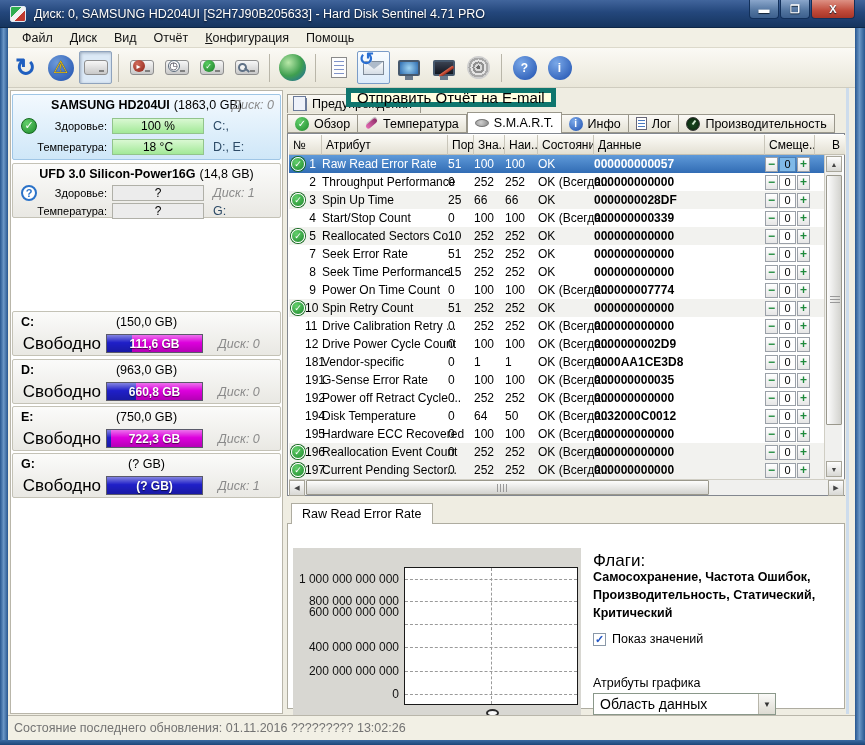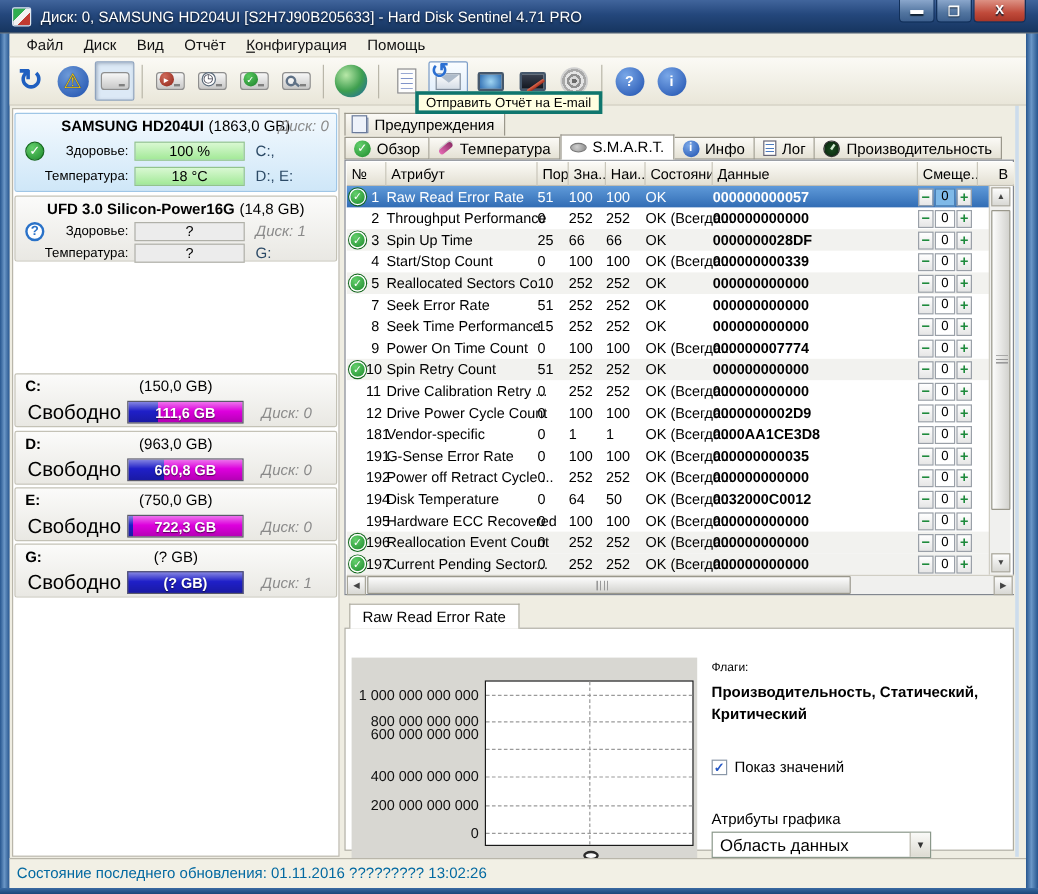--- a/index.html
+++ b/index.html
@@ -44,21 +44,21 @@
   .g-doc{width:16px;height:21px;background:#fdfdfd;border:1px solid #8a8a8a;position:relative}
   .g-doc::after{content:"";position:absolute;left:2px;top:3px;right:2px;bottom:3px;background:repeating-linear-gradient(#7f93c9 0 1px,transparent 1px 4px)}
   .g-env{width:21px;height:14px;border:1px solid #7f8b99;background:linear-gradient(#fefefe,#d5dde6);position:relative}
   .g-env::before{content:"";position:absolute;left:1px;top:0;border-left:9px solid transparent;border-right:9px solid transparent;border-top:7px solid #aebbca}
   .g-swirl{position:absolute;left:1px;top:-2px;color:#2a6fd2;font-size:18px;font-weight:bold;line-height:18px;text-shadow:0 0 1px #fff}
   .g-mon{width:22px;height:16px;border:2px solid #46586c;border-radius:2px;background:radial-gradient(circle,#9fd4f2,#2d6cb0);position:relative}
   .g-mon.dark{background:linear-gradient(#3a4150,#12161f)}
   .g-mon::after{content:"";position:absolute;left:5px;bottom:-6px;width:8px;height:4px;background:#6a7a8c}
   .g-pen{position:absolute;width:17px;height:3px;background:linear-gradient(#e06a50,#a02a18);transform:rotate(-35deg);right:-2px;top:8px;border-radius:1px}
   .g-spk{width:23px;height:23px;border-radius:50%;background:radial-gradient(circle,#6a6a6a 0 2px,#d8d8d8 2px 4px,#909090 4px 6px,#e4e4e4 6px 8px,#a8a8a8 8px 10px,#cfcfcf 10px)}
-  .tooltip{left:346px;top:76px;height:19px;background:#FFFFE1;border:3px solid #0f766e;font-size:11px;display:flex;align-items:center;padding:0 6px;z-index:30;white-space:nowrap;color:#000}
+  .tooltip{left:346px;top:88px;height:19px;background:#FFFFE1;border:5px solid #0f766e;font-size:15px;display:flex;align-items:center;padding:0 6px;z-index:30;white-space:nowrap;color:#000}
 
   
   .sidebar{left:10px;top:90px;width:273px;height:624px;background:#fff;border:1px solid #b9b6aa}
   .panel{position:absolute;left:1px;width:269px;border:1px solid #c4c2b6;border-radius:2px;background:linear-gradient(#fbfbfa,#e9e8e3)}
   .panel.blue{background:linear-gradient(#f3f9fe,#cfe7f8);border-color:#9fc6e6}
   .p-title{display:flex;justify-content:center;align-items:center;height:20px;font-size:12.5px;position:relative;white-space:nowrap}
   .p-title b{margin-right:4px}
   .p-title .right{position:absolute;right:6px;font-style:italic;color:#8a8a8a}
   .p-row{display:flex;align-items:center;height:21px;position:relative;padding-left:6px}
   .p-row .lab{width:88px;text-align:right;font-size:11px}
@@ -128,33 +128,33 @@
   
   .group{left:287px;top:503px;width:558px;height:208px}
   .group-box{position:absolute;left:0;top:20px;width:558px;height:186px;background:#fff;border:1px solid #aeaca0}
   .rre-tab{position:absolute;left:4px;top:0;height:21px;padding:0 10px;background:#fff;border:1px solid #aeaca0;border-bottom:none;display:flex;align-items:center;font-size:12.5px;z-index:2}
   .chartpan{position:absolute;left:5px;top:24px;width:288px;height:176px;background:#d8d7d2}
   .plot{position:absolute;left:111px;top:19px;width:174px;height:138px;background:#fff;border:1px solid #1a1a1a}
   .gh{position:absolute;left:0;width:100%;border-top:1px dashed #9a9a9a}
   .gv{position:absolute;top:0;height:100%;border-left:1px dashed #9a9a9a}
   .ytick{position:absolute;width:106px;text-align:right;font-size:12px;color:#111;white-space:nowrap}
   .xmark{position:absolute;left:193px;top:161px;width:13px;height:8px;border:2px solid #2a2a2a;border-radius:50%;background:#fafafa}
-  .flags-label{position:absolute;left:305px;top:27px;font-size:10px}
+  .flags-label{position:absolute;left:305px;top:27px;font-size:17px}
   .flags-text{position:absolute;left:305px;top:44px;width:225px;font-weight:bold;font-size:12.5px;line-height:18px}
   .flags-text span{display:block}
   .cbrow{position:absolute;left:305px;top:108px;display:flex;align-items:center;gap:6px}
   .cbox{width:13px;height:13px;background:#fff;border:1px solid #8a98a8;display:flex;align-items:center;justify-content:center;color:#2457c5;font-size:11px;font-weight:bold}
   .cblab{font-size:12.5px}
   .attr-label{position:absolute;left:305px;top:152px;font-size:12.5px}
   .dropdown{position:absolute;left:305px;top:169px;width:183px;height:22px;background:#fff;border:1px solid #8a988a;display:flex;align-items:center}
   .dd-val{flex:1;padding-left:6px;font-size:14px;white-space:nowrap;overflow:hidden}
   .dd-btn{width:17px;height:20px;background:linear-gradient(#fafaf8,#dddbd2);border-left:1px solid #b8b6aa;display:flex;align-items:center;justify-content:center;font-size:8px;color:#333}
 
   
-  .statusbar{left:8px;top:715px;width:847px;height:25px;background:#F2F0E5;border-top:1px solid #b9b6aa;display:flex;align-items:center;padding-left:6px;font-size:12.5px;color:#0369a1}
+  .statusbar{left:8px;top:715px;width:847px;height:25px;background:#F2F0E5;border-top:1px solid #b9b6aa;display:flex;align-items:center;padding-left:6px;font-size:12.5px;color:#737373}
 </style>
 </head>
 <body>
 
 <div class="window">
 
   <div class="abs titlebar">
     <div class="app-icon"></div>
     <div class="title-text">Диск: 0, SAMSUNG HD204UI [S2H7J90B205633]  -  Hard Disk Sentinel 4.71 PRO</div>
     <div class="winbtns">
@@ -733,20 +733,21 @@
           <div class="gh" style="top:56px"></div>
           <div class="gh" style="top:79px"></div>
           <div class="gh" style="top:103px"></div>
           <div class="gh" style="top:126px"></div>
           <div class="gv" style="left:86px"></div>
         </div>
         <div class="xmark"></div>
       </div>
       <div class="flags-label">Флаги:</div>
       <div class="flags-text">
+        <span>Самосохранение, Частота Ошибок,</span>
         <span>Производительность, Статический,</span>
         <span>Критический</span>
       </div>
       <div class="cbrow">
         <span class="cbox">✓</span>
         <span class="cblab">Показ значений</span>
       </div>
       <div class="attr-label">Атрибуты графика</div>
       <div class="dropdown">
         <span class="dd-val">Область данных</span>

